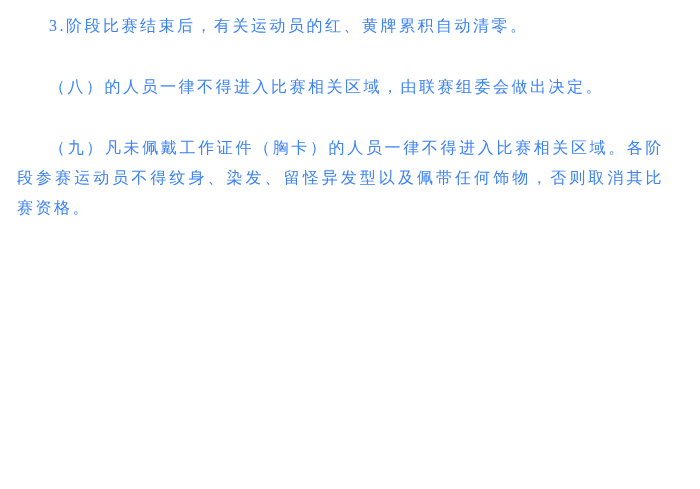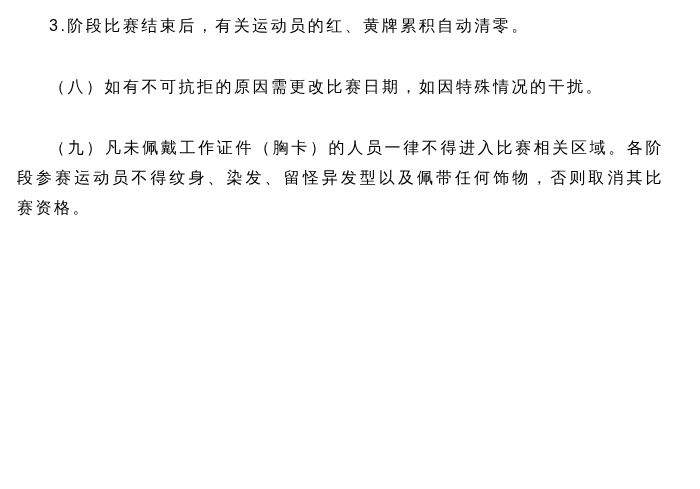--- a/index.html
+++ b/index.html
@@ -11,37 +11,37 @@
     width: 700px;
     height: 489px;
     overflow: hidden;
   }
   .page {
     box-sizing: border-box;
     width: 700px;
     height: 489px;
     padding: 11px 36px 0 17px;
     background: #ffffff;
-    font-family: Liberation Sans, sans-serif;
+    font-family: Liberation Serif, serif;
     font-size: 16px;
     line-height: 30px;
     letter-spacing: 2.5px;
-    color: #000000;
+    color: #3b82f6;
     text-align: justify;
     text-justify: inter-ideograph;
   }
   .page p {
     margin: 0 0 31px 0;
     text-indent: 32px;
     word-break: normal;
   }
   .page p:last-child {
     margin-bottom: 0;
   }
 </style>
 </head>
 <body>
 
 <div class="page">
   <p>3.阶段比赛结束后，有关运动员的红、黄牌累积自动清零。</p>
-  <p>（八）如有不可抗拒的原因需更改比赛日期，如因特殊情况的干扰。</p>
+  <p>（八）的人员一律不得进入比赛相关区域，由联赛组委会做出决定。</p>
   <p>（九）凡未佩戴工作证件（胸卡）的人员一律不得进入比赛相关区域。各阶段参赛运动员不得纹身、染发、留怪异发型以及佩带任何饰物，否则取消其比赛资格。</p>
 </div>
 
 </body></html>

